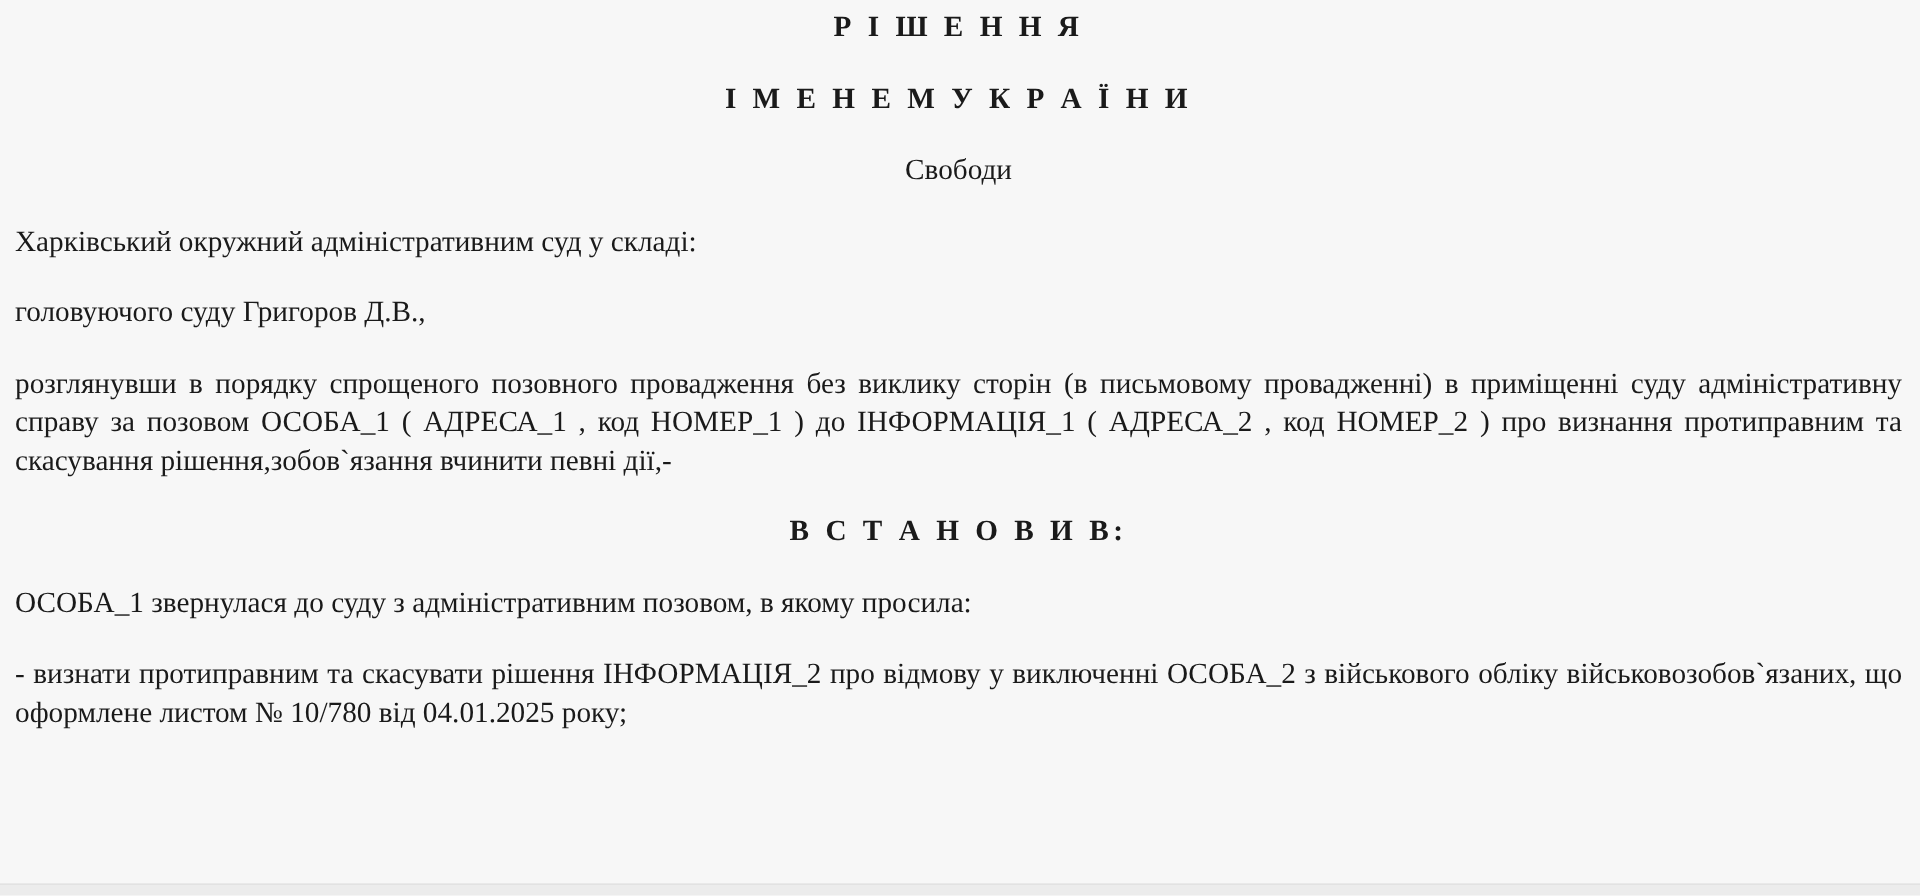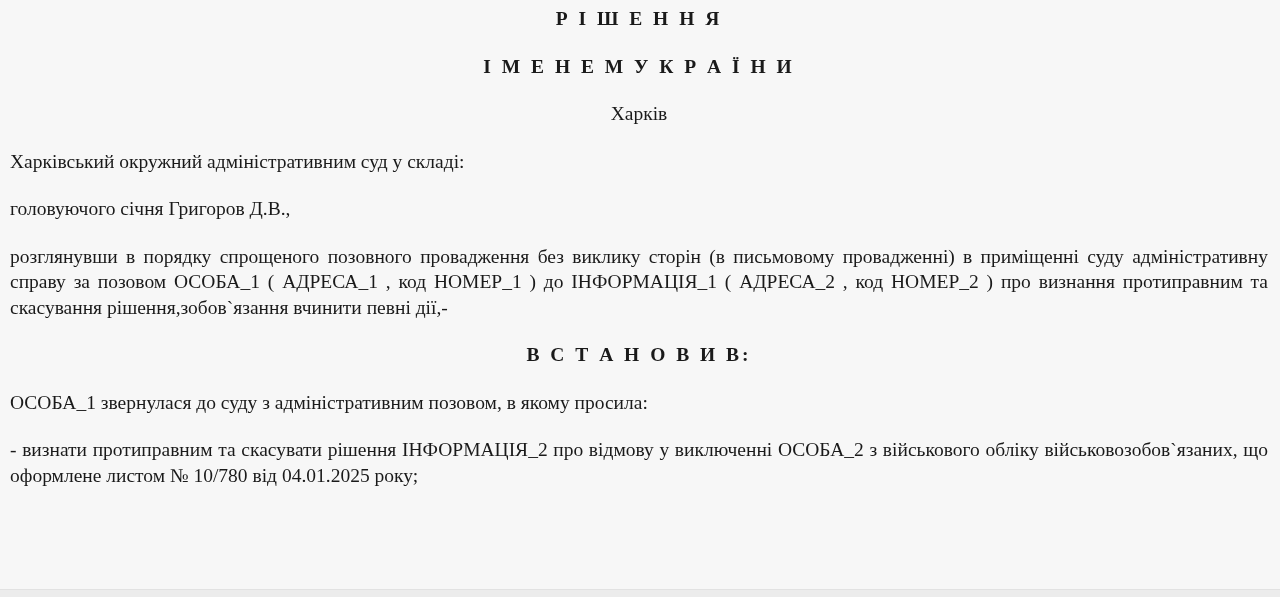--- a/index.html
+++ b/index.html
@@ -56,26 +56,26 @@
 </head>
 <body>
 
 <div class="document">
 
 
   <p class="centered heading-spaced">Р І Ш Е Н Н Я</p>
 
   <p class="centered heading-spaced">І М Е Н Е М У К Р А Ї Н И</p>
 
-  <p class="centered">Харків</p>
+  <p class="centered">Свободи</p>
 
 
   <p>Харківський окружний адміністративним суд у складі:</p>
 
-  <p>головуючого січня Григоров Д.В.,</p>
+  <p>головуючого суду Григоров Д.В.,</p>
 
   <p class="justified">розглянувши в порядку спрощеного позовного провадження без виклику сторін (в письмовому провадженні) в приміщенні суду адміністративну справу за позовом ОСОБА_1 ( АДРЕСА_1 , код НОМЕР_1 ) до ІНФОРМАЦІЯ_1 ( АДРЕСА_2 , код НОМЕР_2 ) про визнання протиправним та скасування рішення,зобов`язання вчинити певні дії,-</p>
 
   <p class="centered heading-spaced">В С Т А Н О В И В:</p>
 
   <p>ОСОБА_1 звернулася до суду з адміністративним позовом, в якому просила:</p>
 
   <p class="justified">- визнати протиправним та скасувати рішення ІНФОРМАЦІЯ_2 про відмову у виключенні ОСОБА_2 з військового обліку військовозобов`язаних, що оформлене листом № 10/780 від 04.01.2025 року;</p>
 
 </div>

